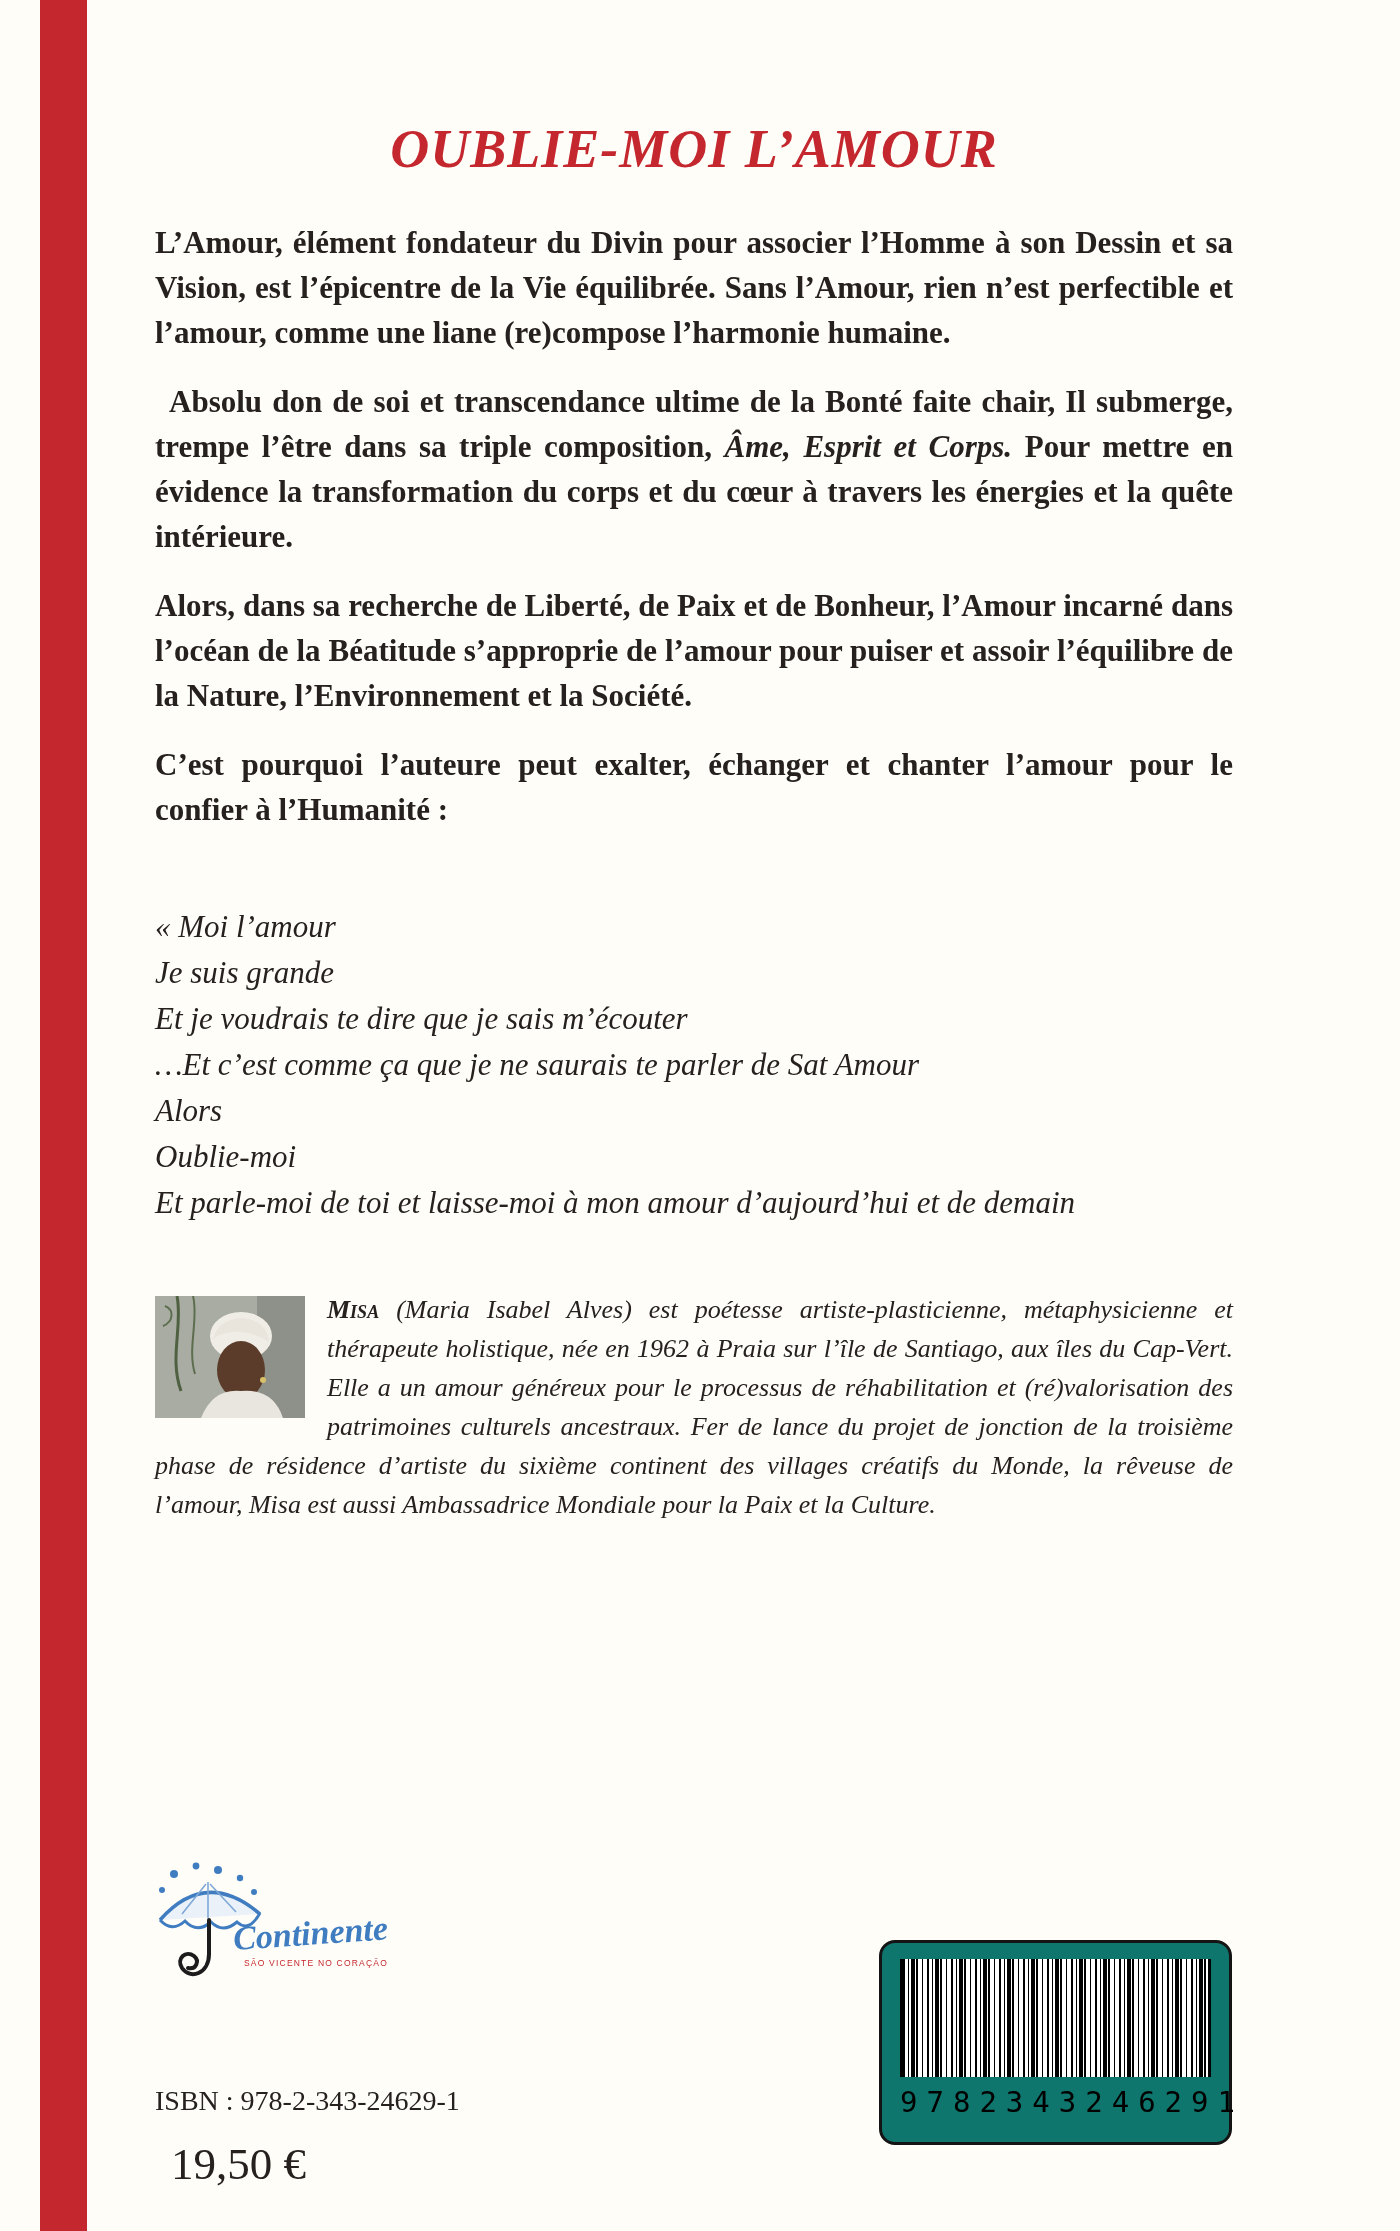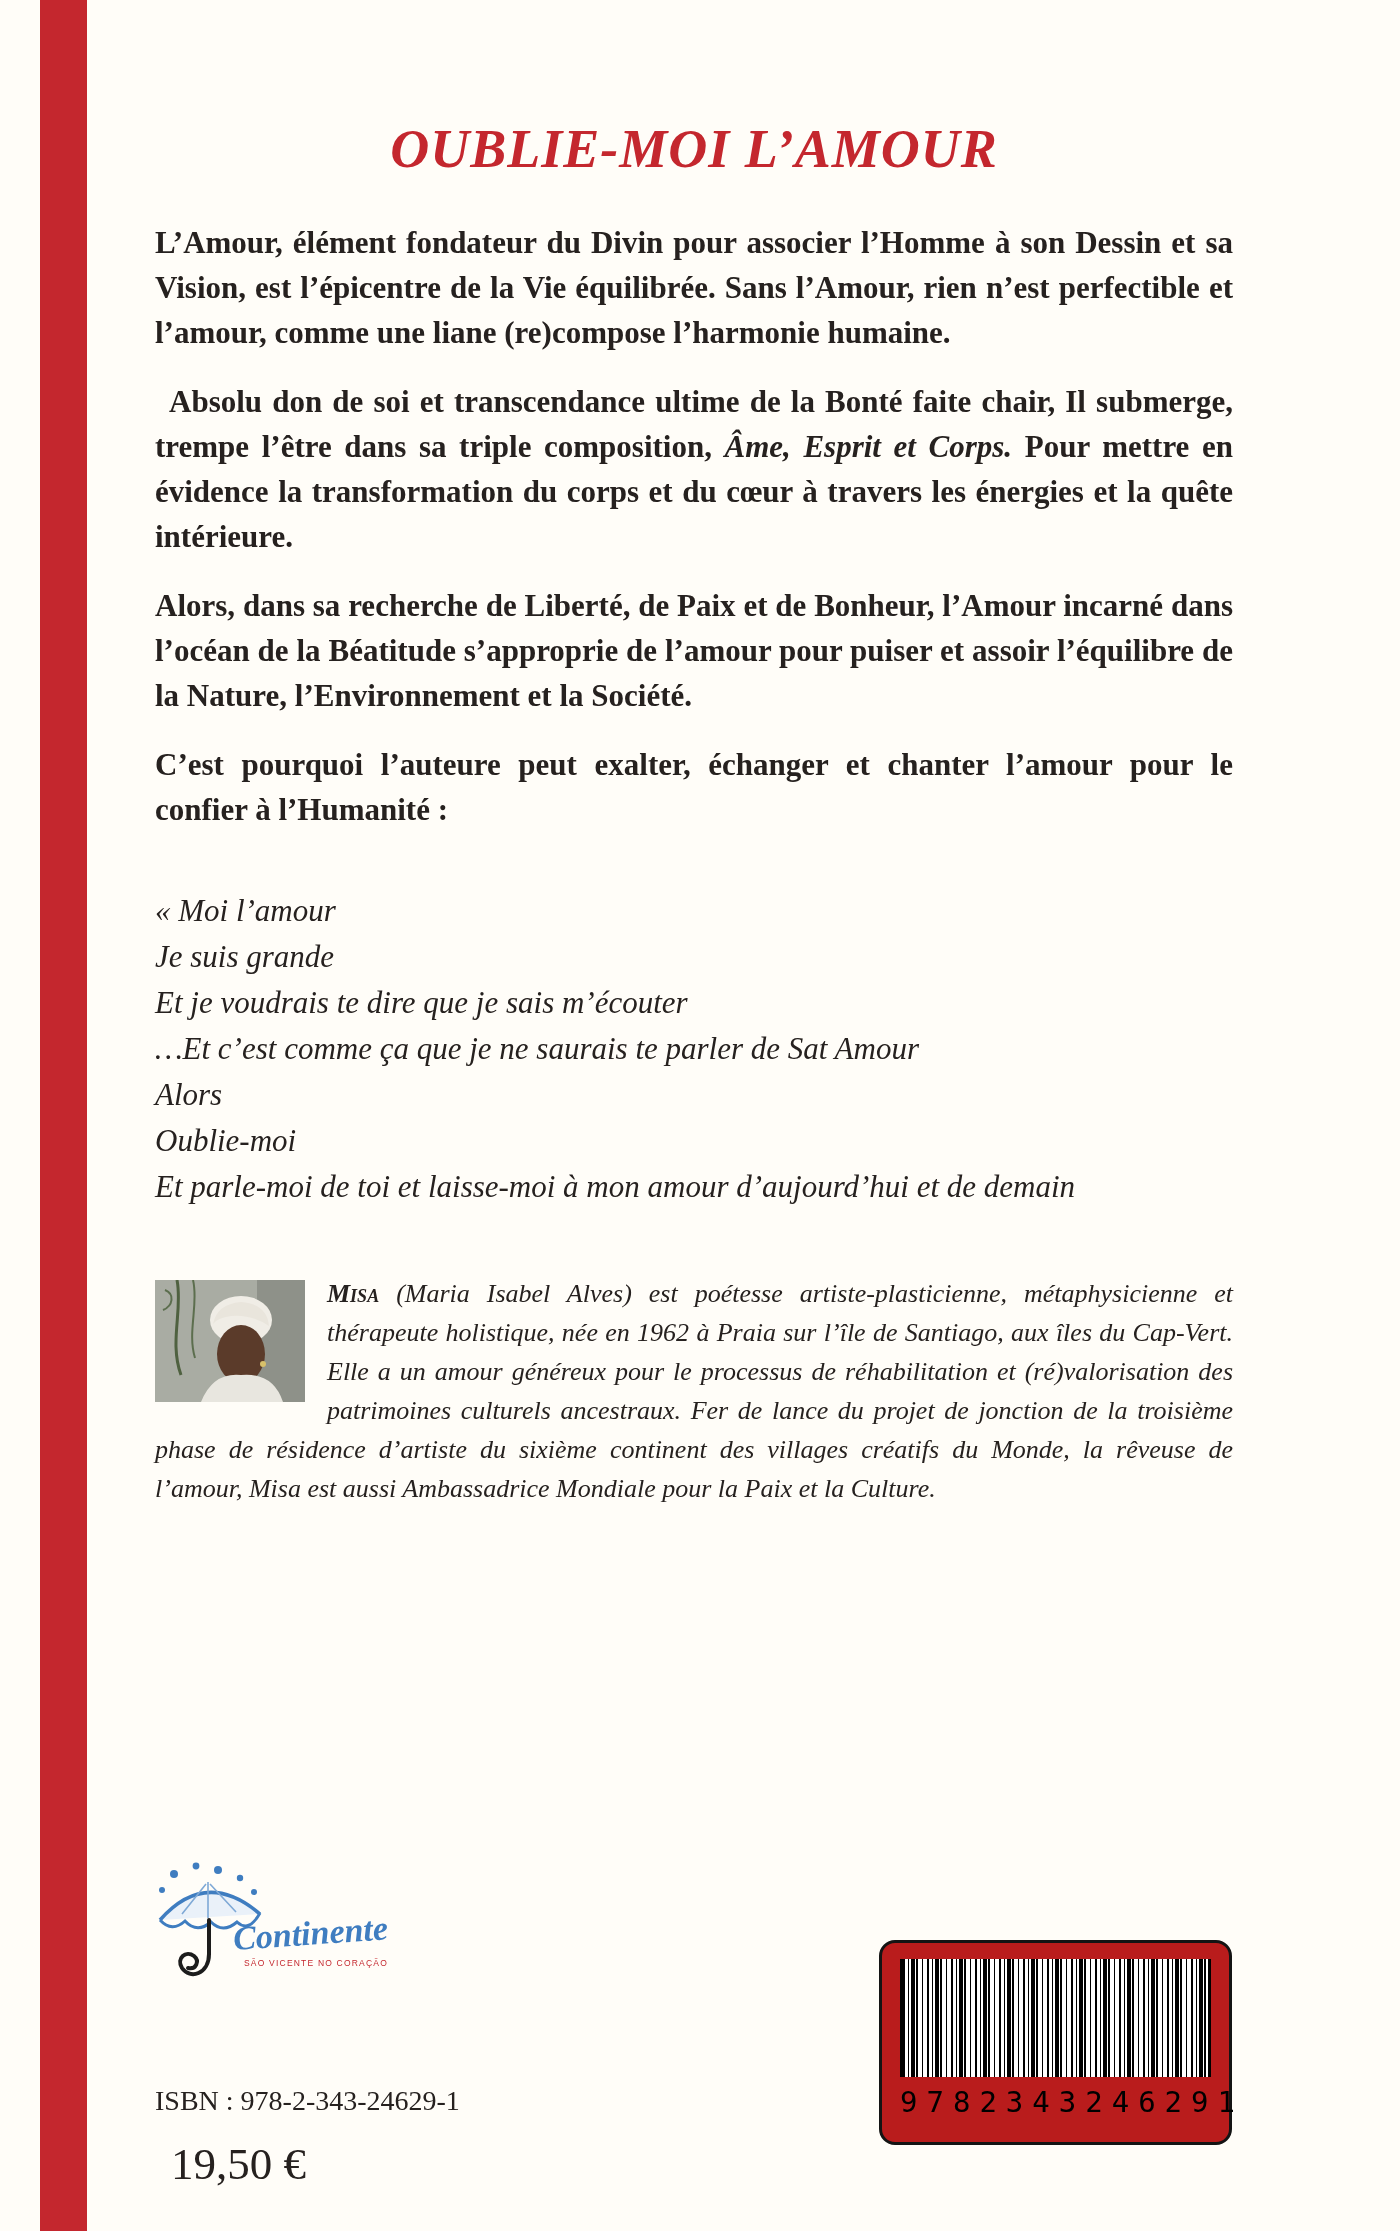--- a/index.html
+++ b/index.html
@@ -30,21 +30,21 @@
   p.body-p {
     margin:0 0 24px 0;
     font-size:31px;
     line-height:45px;
     text-align:justify;
     font-weight:bold;
   }
   p.body-p.indent { text-indent:14px; }
   p.body-p em { font-style:italic; }
   .poem {
-    margin-top:56px;
+    margin-top:72px;
     font-style:italic;
     font-size:31px;
     line-height:46px;
   }
   .bio {
     margin-top:64px;
     font-style:italic;
     font-size:26px;
     line-height:39px;
     text-align:justify;
@@ -67,21 +67,21 @@
     font-size:28px;
   }
   .price {
     position:absolute; left:171px; top:2138px;
     font-size:45px;
   }
   .barcode-box {
     position:absolute; left:879px; top:1940px;
     width:353px; height:205px;
     box-sizing:border-box;
-    background:#b91c1c;
+    background:#0f766e;
     border:3px solid #141414;
     border-radius:16px;
     padding:16px 18px 8px 18px;
   }
   .barcode-box .bars {
     height:118px;
     border-left:3px solid #000;
     border-right:3px solid #000;
     background:repeating-linear-gradient(90deg,
       #000 0px, #000 2px,

